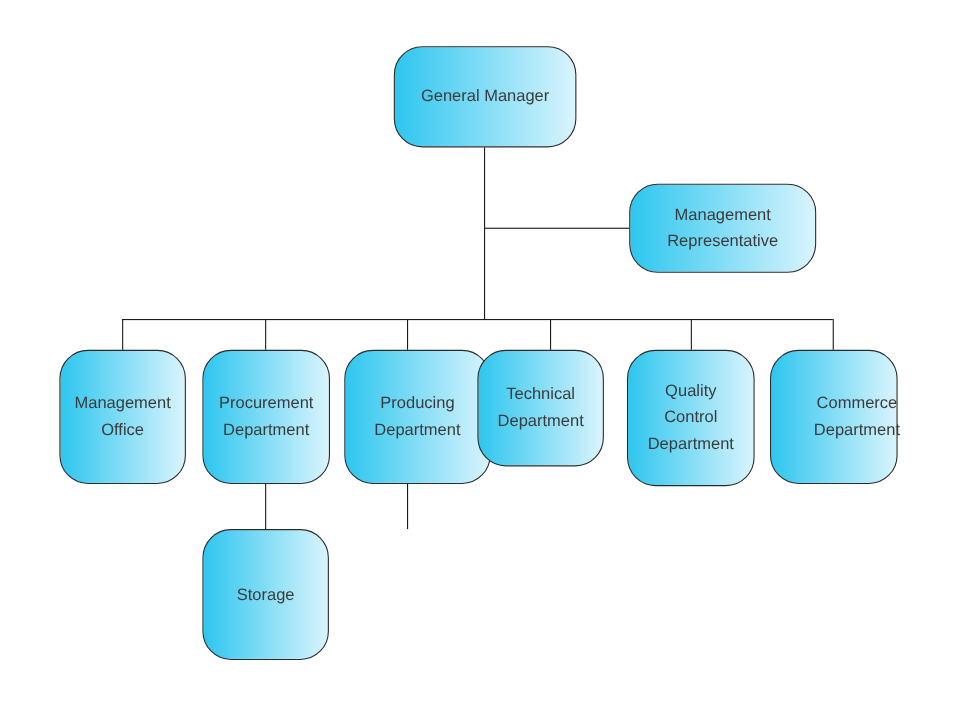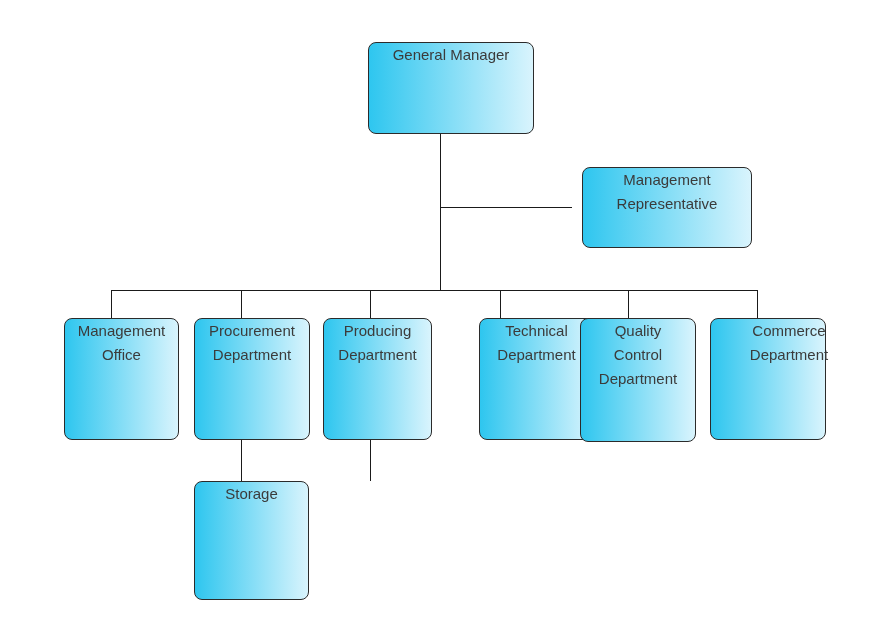--- a/index.html
+++ b/index.html
@@ -12,26 +12,26 @@
     position: relative;
     width: 872px;
     height: 638px;
     background: #ffffff;
     overflow: hidden;
   }
   .node {
     position: absolute;
     box-sizing: border-box;
     border: 1px solid var(--box-border, #2b2b2b);
-    border-radius: 8px;
+    border-radius: 26px;
     background: linear-gradient(to right, var(--grad-start, #2ec6ef), var(--grad-end, #d9f4fd));
     display: flex;
+    align-items: center;
     justify-content: center;
     text-align: center;
-    margin-left: 10px;
   }
   .node .label {
     color: var(--text-color, #3b3b3b);
     font-size: 15px;
     line-height: 24px;
     white-space: pre-line;
     padding: 0 4px;
   }
   .h-line, .v-line {
     position: absolute;
@@ -69,26 +69,26 @@
   <div class="node" style="left:54px; top:318px; width:115px; height:122px;">
     <span class="label">Management
 Office</span>
   </div>
 
   <div class="node" style="left:184px; top:318px; width:116px; height:122px;">
     <span class="label">Procurement
 Department</span>
   </div>
 
-  <div class="node" style="left:313px; top:318px; width:109px; height:122px;">
+  <div class="node" style="left:313px; top:318px; width:133px; height:122px;">
     <span class="label">Producing
 Department</span>
   </div>
 
-  <div class="node" style="left:469px; top:318px; width:115px; height:122px;">
+  <div class="node" style="left:434px; top:318px; width:115px; height:106px;">
     <span class="label">Technical
 Department</span>
   </div>
 
   <div class="node" style="left:570px; top:318px; width:116px; height:124px;">
     <span class="label">Quality
 Control
 Department</span>
   </div>
 

